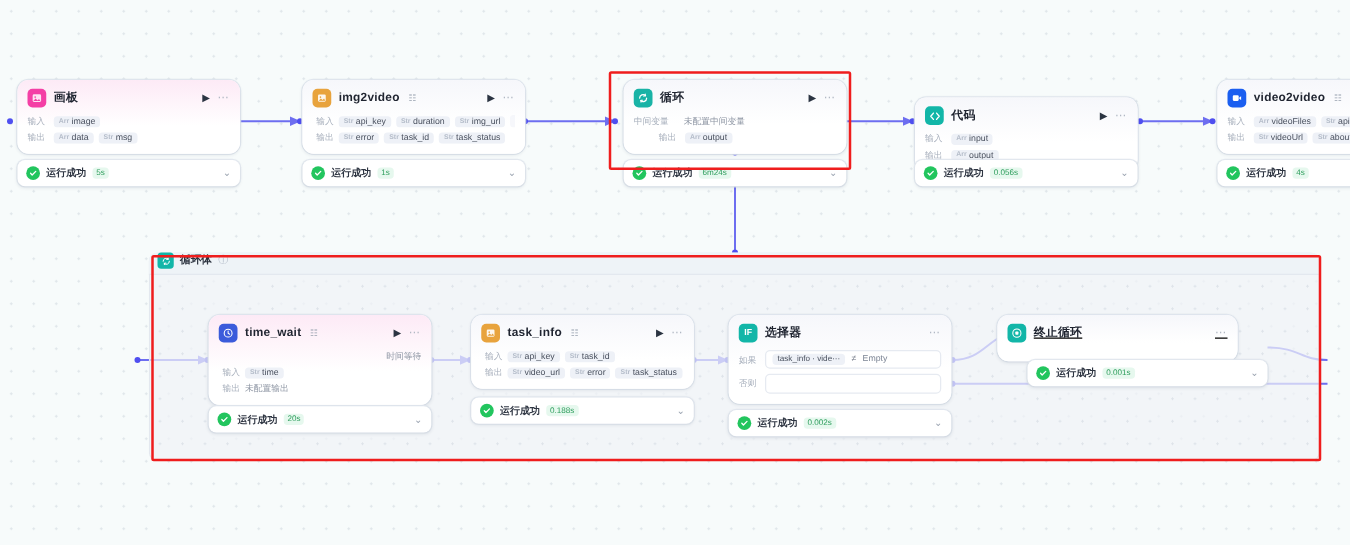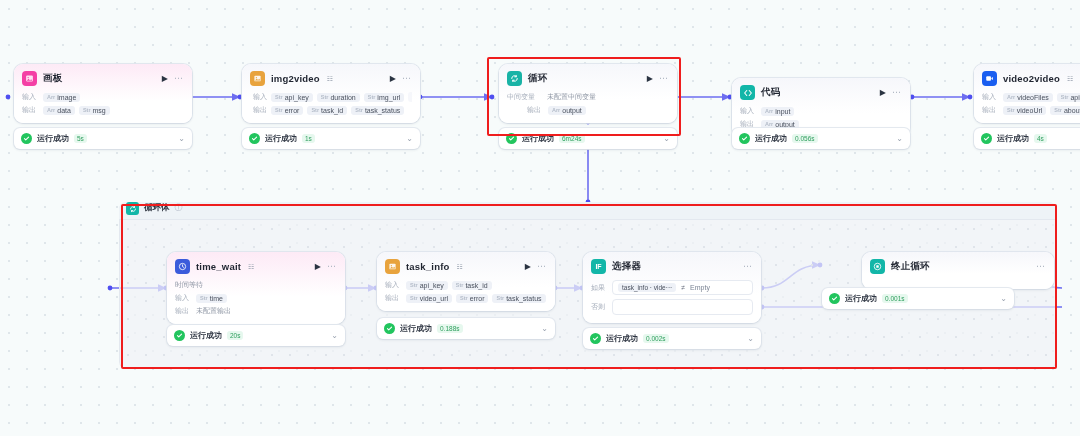--- a/index.html
+++ b/index.html
@@ -412,21 +412,21 @@
         <svg width="7" height="7" viewBox="0 0 12 12">
           <path d="M2.5 6.2l2.2 2.3L9.6 3.6" stroke="#fff" stroke-width="1.8" fill="none" stroke-linecap="round" stroke-linejoin="round"></path>
         </svg>
       </span>
     <span class="st-text">运行成功</span>
     <span class="st-time">4s</span>
     <span class="st-spacer"></span>
 
   </div>
 
-  <div class="node grad-pink" style="left:167px; top:252px;">
+  <div class="node grad-pink" style="left:167px; top:252px;text-align:right;">
     <div class="node-body">
       <div class="node-head">
         <span class="nicon" style="background:#3b5bdb;">
           <svg width="9" height="9" viewBox="0 0 16 16">
               <circle cx="8" cy="8" r="5.6" stroke="#fff" stroke-width="1.5" fill="none"></circle>
               <path d="M8 5v3.2l2.2 1.3" stroke="#fff" stroke-width="1.5" fill="none" stroke-linecap="round"></path>
             </svg>
         </span>
         <span class="ntitle">time_wait</span>
         <span class="nsub">☷</span>
@@ -453,21 +453,21 @@
         <svg width="7" height="7" viewBox="0 0 12 12">
           <path d="M2.5 6.2l2.2 2.3L9.6 3.6" stroke="#fff" stroke-width="1.8" fill="none" stroke-linecap="round" stroke-linejoin="round"></path>
         </svg>
       </span>
     <span class="st-text">运行成功</span>
     <span class="st-time">20s</span>
     <span class="st-spacer"></span>
     <span class="chev">⌄</span>
   </div>
 
-  <div class="node grad-plain" style="left:377px; top:252px;">
+  <div class="node grad-plain" style="left:377px; top:252px;text-align:right;">
     <div class="node-body">
       <div class="node-head">
         <span class="nicon" style="background:#e8a33d;">
           <svg width="9" height="9" viewBox="0 0 16 16">
               <rect x="2.5" y="3" width="11" height="10" rx="1.6" fill="#fff" opacity=".9"></rect>
               <circle cx="6" cy="6.6" r="1.1" fill="#e8a33d"></circle>
               <path d="M3.4 11.6L6.6 8.4 9 10.6l2.1-2.1 1.8 3.1z" fill="#e8a33d"></path>
             </svg>
         </span>
         <span class="ntitle">task_info</span>
@@ -547,21 +547,21 @@
         <svg width="7" height="7" viewBox="0 0 12 12">
           <path d="M2.5 6.2l2.2 2.3L9.6 3.6" stroke="#fff" stroke-width="1.8" fill="none" stroke-linecap="round" stroke-linejoin="round"></path>
         </svg>
       </span>
     <span class="st-text">运行成功</span>
     <span class="st-time">0.002s</span>
     <span class="st-spacer"></span>
     <span class="chev">⌄</span>
   </div>
 
-  <div class="node grad-plain" style="left:862px; top:252px; width:192px;">
+  <div class="node grad-plain" style="left:798px; top:252px; width:192px;text-decoration:underline;">
     <div class="node-body" style="padding-bottom:13px;">
       <div class="node-head" style="margin-bottom:2px;">
         <span class="nicon" style="background:#12b6a8;">
           <svg width="9" height="9" viewBox="0 0 16 16">
               <circle cx="8" cy="8" r="5.8" stroke="#fff" stroke-width="1.5" fill="none"></circle>
               <rect x="5.8" y="5.8" width="4.4" height="4.4" rx="1" fill="#fff"></rect>
             </svg>
         </span>
         <span class="ntitle">终止循环</span>
         <span class="nspacer"></span>

